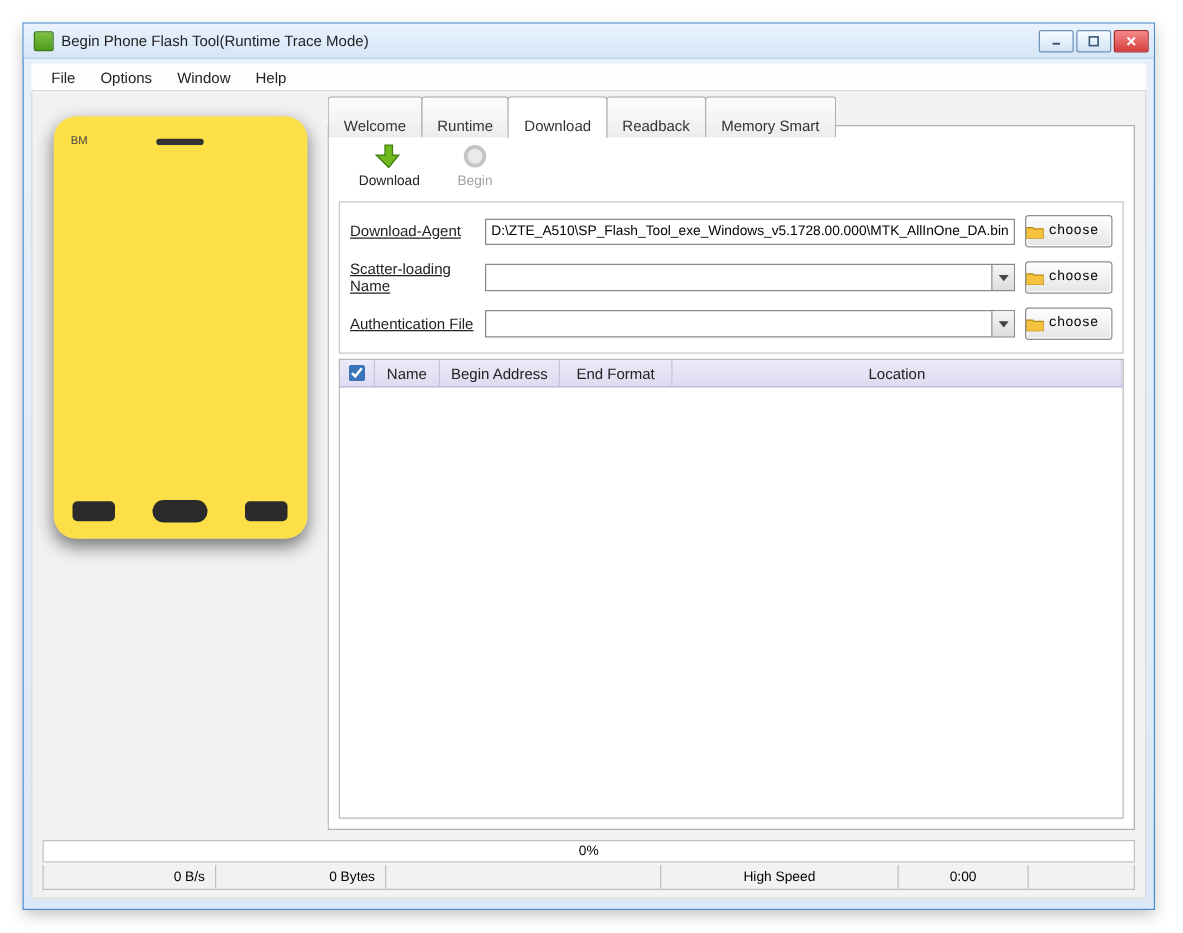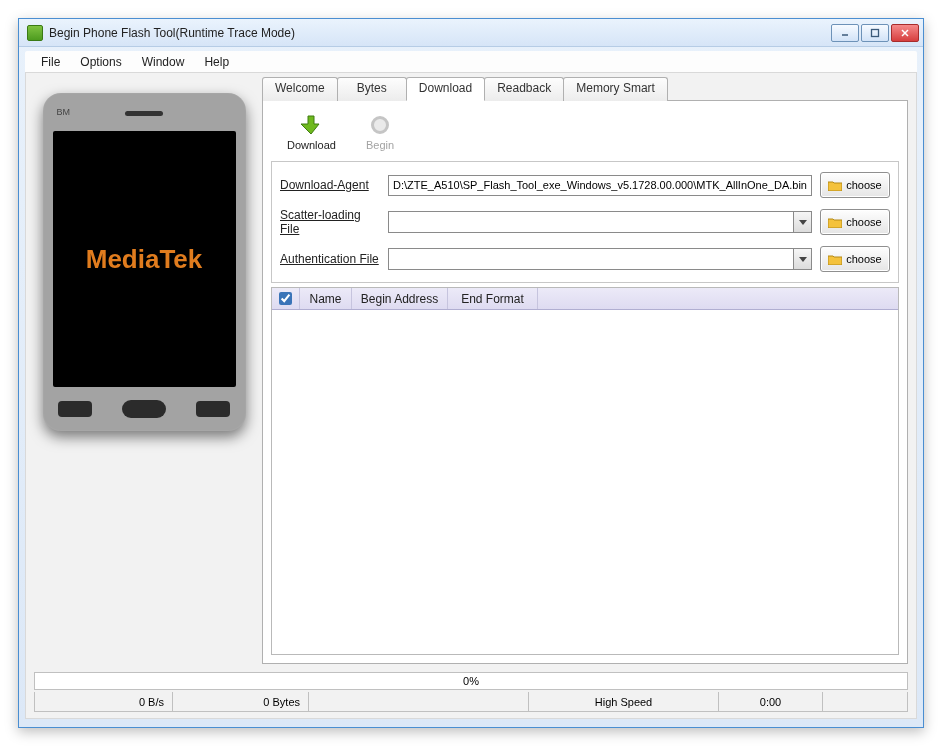--- a/index.html
+++ b/index.html
@@ -18,56 +18,56 @@
 .menubar { height: 22px; background: #fdfdfd; border-bottom: 1px solid #d9d9d9; display: flex; align-items: center; padding: 0 6px; margin: 0 6px; margin-top: 4px; border-top-left-radius: 2px; border-top-right-radius: 2px;}
 .menubar span { padding: 2px 10px; color: #222; }
 
 
 .client { background: #f2f2f2; margin: 0 6px 6px 6px; height: 646px; display: flex; flex-direction: column; border: 1px solid #d9d9d9; border-top: none;}
 
 .body-row { display: flex; flex: 1; overflow: hidden; }
 
 
 .phone-pane { width: 236px; padding: 20px 10px; display:flex; justify-content:center; align-items:flex-start; }
-.phone { width: 203px; height: 338px; background: #a3a3a3; border-radius: 18px; position: relative; box-shadow: 0 6px 14px rgba(0,0,0,0.5), inset 0 0 2px rgba(255,255,255,0.15); }
+.phone { width: 203px; height: 338px; background: #fde047; border-radius: 18px; position: relative; box-shadow: 0 6px 14px rgba(0,0,0,0.5), inset 0 0 2px rgba(255,255,255,0.15); }
 .phone .speaker { position:absolute; top:18px; left:50%; transform:translateX(-50%); width:38px; height:5px; background:#333; border-radius:3px; }
 .phone .bm { position:absolute; top:14px; left:14px; color:#444; font-size:9px; }
 .phone .screen { position:absolute; top:38px; left:10px; right:10px; bottom:44px; background:#000; border-radius:2px; display:flex; align-items:center; justify-content:center; }
 .phone .screen span { color:#e07c1e; font-weight:bold; font-size:26px; font-family: Arial, sans-serif; }
 .phone .btnbar { position:absolute; bottom:8px; left:0; right:0; height:28px; display:flex; align-items:center; justify-content:space-around; }
 .phone .hbtn { width:34px; height:16px; background:#2b2b2b; border-radius:4px; }
 .phone .hbtn.home { width:44px; height:18px; border-radius:9px; }
 
 
 .right-pane { flex:1; display:flex; flex-direction:column; padding: 4px 8px 2px 0; overflow:hidden; }
 
 
 .tabs { display:flex; height:24px; position:relative; z-index:2; }
-.tab { min-width:70px; padding: 3px 12px; text-align:center; background:#f8f8f8; border:1px solid #b0b0b0; border-bottom:none; margin-right:-1px; border-top-left-radius:3px; border-top-right-radius:3px; font-size:12px; color:#333; position:relative; }
+.tab { min-width:70px; padding: 16px 12px; text-align:center; background:#f8f8f8; border:1px solid #b0b0b0; border-bottom:none; margin-right:-1px; border-top-left-radius:3px; border-top-right-radius:3px; font-size:12px; color:#333; position:relative; }
 .tab.active { background:#fff; border-bottom:1px solid #fff; z-index:3; }
 .tab:not(.active) { background:linear-gradient(#fdfdfd,#ececec); }
 
 .tab-panel { flex:1; background:#fff; border:1px solid #b0b0b0; margin-top:-1px; display:flex; flex-direction:column; padding: 8px; overflow:hidden; }
 
 
 .toolbar { display:flex; gap:30px; padding: 4px 10px 10px 16px; }
 .tbtn { display:flex; flex-direction:column; align-items:center; gap:2px; }
 .tbtn .lbl { font-size:11px; color:#222; }
 .tbtn.stop .lbl { color:#a3a3a3; }
 .arrow-down { width:24px; height:24px; }
 .stop-circ { width:18px; height:18px; border:3px solid #c5c5c5; border-radius:50%; background:#eaeaea; margin:3px 0; }
 
 
 .form-group { border:1px solid #c7c7c7; padding:10px 8px; display:flex; flex-direction:column; gap:10px; }
 .form-row { display:flex; align-items:center; gap:8px; }
 .form-row .lbl { width:100px; font-size:12px; color:#222;text-decoration:underline; }
 .form-row input[type="text"] { flex:1; height:21px; border:1px solid #8a8a8a; background:#fff; font-size:11px; padding:0 4px; font-family: inherit; }
 .form-row .combo { flex:1; height:22px; border:1px solid #8a8a8a; background:#fff; display:flex; align-items:center; position:relative; }
 .combo .dd { position:absolute; right:0; top:0; bottom:0; width:18px; background:linear-gradient(#f6f6f6,#dcdcdc); border-left:1px solid #8a8a8a; display:flex; align-items:center; justify-content:center; }
-.choose-btn { width:70px; height:26px; border:1px solid #8f8f8f; background:linear-gradient(#fefefe,#e5e5e5); border-radius:3px; display:flex; align-items:center; justify-content:center; gap:4px; font-size:11px; box-shadow: inset 0 0 0 1px #fff; }
+.choose-btn { width:70px; height:26px; border:1px solid #8f8f8f; background:linear-gradient(#fefefe,#e5e5e5); border-radius:3px; display:flex; align-items:center; justify-content:flex-start; gap:4px; font-size:11px; box-shadow: inset 0 0 0 1px #fff; font-family: Liberation Mono, monospace; }
 .folder-icon { width:14px; height:11px; }
 
 
 .mode-row { margin-top:6px; }
 .mode-row select { width:140px; height:20px; border:1px solid #7e7e7e; background:#fff; font-size:11px; font-family:inherit; }
 
 
 .tbl-wrap { flex:1; border:1px solid #b9b9b9; margin-top:4px; background:#fff; overflow:hidden; }
 .tbl-head { display:flex; background:linear-gradient(#eceaf8,#dedbf1); border-bottom:1px solid #b0aed1; height:22px; }
 .tbl-head .th { border-right:1px solid #c6c4de; display:flex; align-items:center; justify-content:center; font-size:12px; color:#222; padding:0 6px; }
@@ -124,35 +124,32 @@
     <span>Window</span>
     <span>Help</span>
   </div>
 
   <div class="client">
     <div class="body-row">
       <div class="phone-pane">
         <div class="phone">
           <div class="bm">BM</div>
           <div class="speaker"></div>
-          <div class="screen">
-              <span>MediaTek</span>
-            </div>
           <div class="btnbar">
             <div class="hbtn"></div>
             <div class="hbtn home"></div>
             <div class="hbtn"></div>
           </div>
         </div>
       </div>
 
       <div class="right-pane">
         <div class="tabs">
           <div class="tab">Welcome</div>
-          <div class="tab">Bytes</div>
+          <div class="tab">Runtime</div>
           <div class="tab active">Download</div>
           <div class="tab">Readback</div>
           <div class="tab">Memory Smart</div>
         </div>
 
         <div class="tab-panel">
           <div class="toolbar">
             <div class="tbtn">
               <svg class="arrow-down" viewBox="0 0 24 24">
                 <path d="M9 3 h6 v8 h5 L12 21 2 11 h7 z" fill="#6fb91e" stroke="#3f7c10" stroke-width="1"></path>
@@ -170,21 +167,21 @@
               <div class="lbl">Download-Agent</div>
               <input type="text" value="D:\ZTE_A510\SP_Flash_Tool_exe_Windows_v5.1728.00.000\MTK_AllInOne_DA.bin" style="">
               <div class="choose-btn">
                 <svg class="folder-icon" viewBox="0 0 14 11">
                     <path d="M0 2 h5 l1 1 h8 v8 H0 z" fill="#f4c23c" stroke="#b58a17"></path>
                   </svg>
                 <span>choose</span>
               </div>
             </div>
             <div class="form-row">
-              <div class="lbl">Scatter-loading File</div>
+              <div class="lbl">Scatter-loading Name</div>
               <div class="combo">
                 <span></span>
                 <div class="dd">
                     <div class="tri"></div>
                   </div>
               </div>
               <div class="choose-btn">
                 <svg class="folder-icon" viewBox="0 0 14 11">
                     <path d="M0 2 h5 l1 1 h8 v8 H0 z" fill="#f4c23c" stroke="#b58a17"></path>
                   </svg>
@@ -210,20 +207,21 @@
 
 
           <div class="tbl-wrap">
             <div class="tbl-head">
               <div class="th chk">
                   <input type="checkbox" checked="" style="">
                 </div>
               <div class="th name">Name</div>
               <div class="th begin">Begin Address</div>
               <div class="th end">End Format</div>
+              <div class="th loc">Location</div>
             </div>
           </div>
         </div>
       </div>
     </div>
 
     <div class="progress-area">
       <div class="progress-bar">
           <span>0%</span>
         </div>

